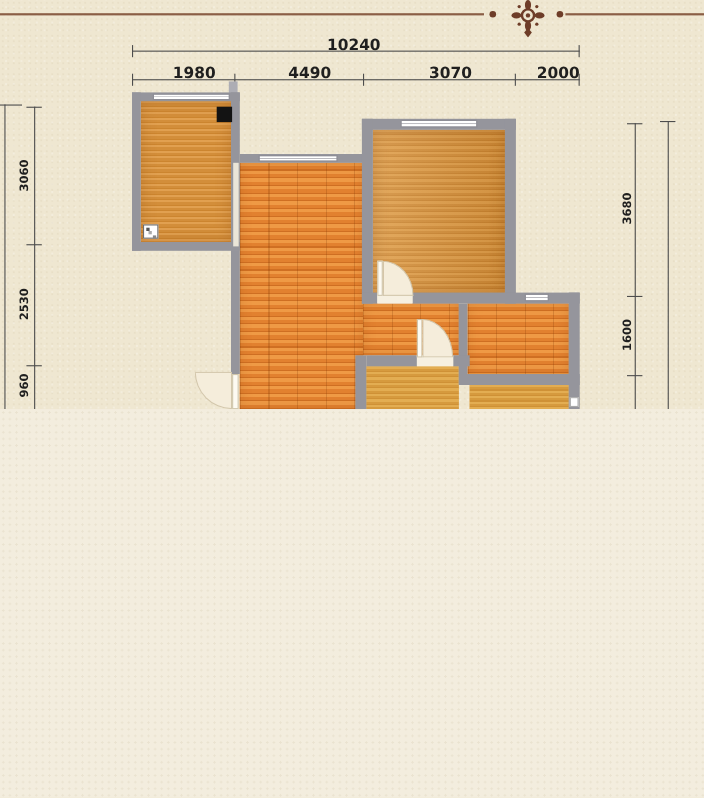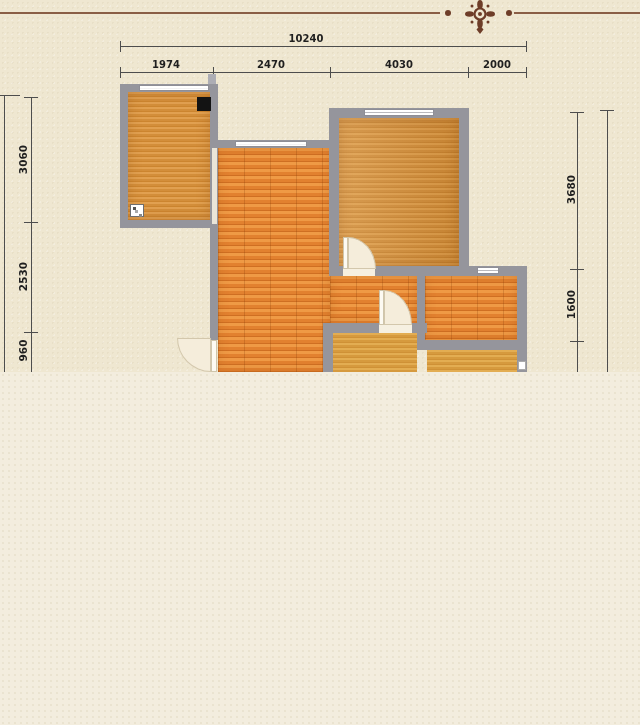--- a/index.html
+++ b/index.html
@@ -15,21 +15,21 @@
   #bottom-area{position:absolute;left:0;top:372px;width:640px;height:353px;
     background-color:#f3edde;
     background-image:radial-gradient(rgba(160,140,90,.10) 1px,transparent 1px);
     background-size:6px 6px;}
   
   .rule{height:2px;background:#8a5e45;}
   .ruledot{width:6px;height:6px;border-radius:50%;background:#6e3d28;}
   
   .dline{background:#4d4d4d;}
   .tick{background:#4d4d4d;}
-  .dlab{position:absolute;font-size:10px;font-weight:bold;color:#1f1f1f;text-align:center;
+  .dlab{position:absolute;font-size:14px;font-weight:bold;color:#1f1f1f;text-align:right;
     letter-spacing:0;white-space:nowrap;}
   .vlab{position:absolute;width:70px;height:13px;line-height:13px;font-size:10.5px;
     font-weight:bold;color:#1f1f1f;text-align:center;transform:rotate(-90deg);
     transform-origin:center center;white-space:nowrap;}
   
   .wall{background:#95959c;}
   .floor-golden{background-color:#d89440;
     background-image:repeating-linear-gradient(180deg,#e1a050 0 2px,#d38e3a 2px 4px,#cc852f 4px 5px);
     box-shadow:inset 0 0 14px rgba(120,60,10,.25);}
   .floor-golden2{background-color:#d5913c;
@@ -86,23 +86,23 @@
   </div>
 
   <div>
     <div class="abs dline" style="left:120px;top:72px;width:407px;height:1px;"></div>
     <div class="abs tick" style="left:120px;top:67px;width:1px;height:11px;"></div>
     <div class="abs tick" style="left:213px;top:67px;width:1px;height:11px;"></div>
     <div class="abs tick" style="left:330px;top:67px;width:1px;height:11px;"></div>
     <div class="abs tick" style="left:468px;top:67px;width:1px;height:11px;"></div>
     <div class="abs tick" style="left:526px;top:67px;width:1px;height:11px;"></div>
     <div class="abs" style="left:208px;top:74px;width:8px;height:11px;background:#adadb4;"></div>
-    <div class="dlab" style="left:136px;top:59px;width:60px;">1974</div>
-    <div class="dlab" style="left:241px;top:59px;width:60px;">2470</div>
-    <div class="dlab" style="left:369px;top:59px;width:60px;">4030</div>
+    <div class="dlab" style="left:136px;top:59px;width:60px;">1980</div>
+    <div class="dlab" style="left:241px;top:59px;width:60px;">4490</div>
+    <div class="dlab" style="left:369px;top:59px;width:60px;">3070</div>
     <div class="dlab" style="left:467px;top:59px;width:60px;">2000</div>
   </div>
 
   <div>
     <div class="abs dline" style="left:4px;top:95px;width:1px;height:277px;"></div>
     <div class="abs tick" style="left:0;top:95px;width:20px;height:1px;"></div>
     <div class="abs dline" style="left:31px;top:97px;width:1px;height:275px;"></div>
     <div class="abs tick" style="left:24px;top:97px;width:14px;height:1px;"></div>
     <div class="abs tick" style="left:24px;top:222px;width:14px;height:1px;"></div>
     <div class="abs tick" style="left:24px;top:332px;width:14px;height:1px;"></div>

